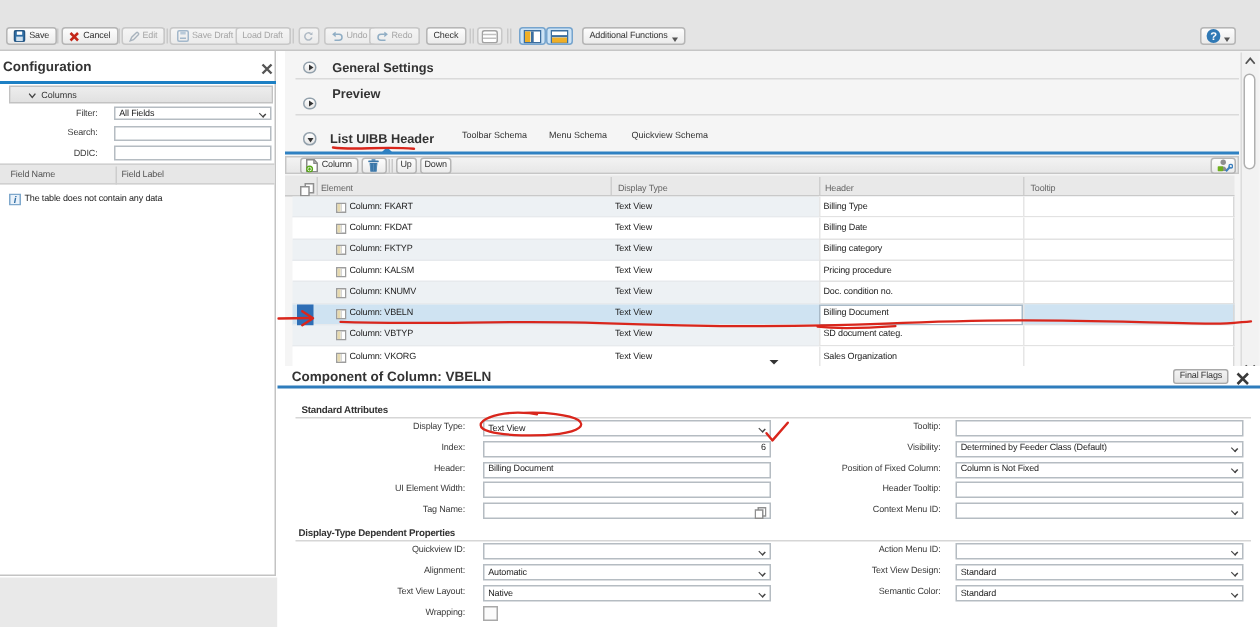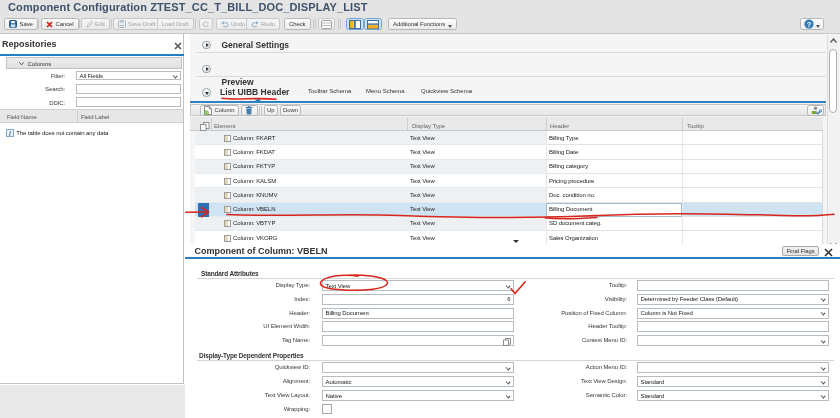--- a/index.html
+++ b/index.html
@@ -19,21 +19,20 @@
 .cellsep{position:absolute;width:1px;background:#cfcfcf}
 .trow{position:absolute;left:195px;width:628px;height:14.3px;font-size:6px;letter-spacing:-0.1px;color:#222;border-bottom:1px solid #e7eaed}
 .trow span{position:absolute;top:3.5px}
 .hcell{position:absolute;left:351px;top:0;width:136px;height:14.3px;background:#fff;border-bottom:1px solid #e2e2e2;border-left:1px solid #e6e6e6}
 .tcell{position:absolute;left:487px;top:0;width:141px;height:14.3px;background:#fff;border-bottom:1px solid #e2e2e2;border-left:1px solid #e6e6e6;border-right:1px solid #d8d8d8}
 .ghdr{position:absolute;font-size:6.5px;letter-spacing:-0.15px;font-weight:bold;color:#333;white-space:nowrap}
 .gline{position:absolute;height:1px;background:#d6d6d6}
 </style></head><body>
 <div id="page">
 <div style="left:0;top:0;width:840px;height:34px;background:#e4e4e4;border-bottom:1px solid #c6c6c6"></div>
-<span style="left:8px;top:1px;font-size:11px;font-weight:bold;color:#3e526b;letter-spacing:0.12px;white-space:nowrap">Component Configuration ZTEST_CC_T_BILL_DOC_DISPLAY_LIST</span>
 <div class="tsep" style="left:35.5px;top:19px"></div>
 <div class="tsep" style="left:76.5px;top:19px"></div>
 <div class="tsep" style="left:108.5px;top:19px"></div>
 <div class="tsep" style="left:193px;top:19px"></div>
 <div class="tsep" style="left:276.5px;top:19px"></div>
 <div class="tsep" style="left:313px;top:19px"></div>
 <div class="tsep" style="left:337.5px;top:19px"></div>
 <div class="btn" style="left:4px;top:18px"><svg width="8" height="8" style="margin-right:2.5px">
         <rect x="0.5" y="0.5" width="7" height="7" rx="1" fill="#2e6da4" stroke="#245684"></rect>
         <rect x="2.2" y="1" width="3.6" height="2.2" fill="#fff"></rect>
@@ -89,21 +88,21 @@
 <div class="btn" style="left:388px;top:18px">Additional Functions<span style="display:inline-block;margin-left:3px;margin-top:4px;width:0;height:0;border-left:2.5px solid transparent;border-right:2.5px solid transparent;border-top:3.5px solid #555"></span></div>
 <div class="btn" style="left:800px;top:18px;padding:0 3px">
       <svg width="10" height="10">
         <circle cx="5" cy="5" r="4.6" fill="#3079b5"></circle>
         <text x="5" y="7.6" font-size="7.5" font-weight="bold" fill="#fff" text-anchor="middle">?</text>
       </svg>
       <span style="display:inline-block;margin-left:2px;margin-top:5px;width:0;height:0;border-left:2px solid transparent;border-right:2px solid transparent;border-top:3px solid #555"></span>
     </div>
 <div style="left:0;top:34px;width:184px;height:350px;background:#fff;border-right:1px solid #c3c3c3;border-bottom:1px solid #c3c3c3"></div>
 <div style="left:0;top:385px;width:190px;height:33px;background:#e9e9e9"></div>
-<span style="left:2px;top:38.5px;font-size:9px;font-weight:bold;color:#333">Repositories</span>
+<span style="left:2px;top:38.5px;font-size:9px;font-weight:bold;color:#333">Configuration</span>
 <svg style="left:173.5px;top:41.5px" width="8" height="8">
       <path d="M1 1l6 6M7 1L1 7" stroke="#555" stroke-width="1.6"></path>
     </svg>
 <div style="left:0;top:53.5px;width:184px;height:2px;background:#1d80c4"></div>
 <div style="left:6px;top:57px;width:176px;height:11.5px;background:linear-gradient(#ededed,#e1e1e1);border:1px solid #c2c2c2">
 <svg style="position:absolute;left:12px;top:4.2px" width="5" height="4">
         <path d="M0.4 0.4L2.5 2.9L4.6 0.4" fill="none" stroke="#444" stroke-width="0.9"></path>
       </svg>
 <span style="position:absolute;left:20.5px;top:2.5px;font-size:6px;color:#333">Columns</span>
     </div>
@@ -130,21 +129,21 @@
 <div style="left:185px;top:34px;width:655px;height:384px;background:#f5f5f5"></div>
 <div style="left:185px;top:34px;width:5px;height:384px;background:#fff"></div>
 <div class="tog" style="left:202.3px;top:40.7px">
       <span style="position:absolute;left:2.6px;top:1.5px;width:0;height:0;border-top:2.3px solid transparent;border-bottom:2.3px solid transparent;border-left:3px solid #333"></span>
     </div>
 <span class="sectitle" style="left:221.5px;top:39.8px">General Settings</span>
 <div style="left:197px;top:52.4px;width:629px;height:1px;background:#dadada"></div>
 <div class="tog" style="left:202.3px;top:64.5px">
       <span style="position:absolute;left:2.6px;top:1.5px;width:0;height:0;border-top:2.3px solid transparent;border-bottom:2.3px solid transparent;border-left:3px solid #333"></span>
     </div>
-<span class="sectitle" style="left:221.5px;top:77px">Preview</span>
+<span class="sectitle" style="left:221.5px;top:57px">Preview</span>
 <div style="left:197px;top:76px;width:629px;height:1px;background:#dadada"></div>
 <div class="tog" style="left:202.3px;top:88px">
       <span style="position:absolute;left:1.7px;top:2.7px;width:0;height:0;border-left:2.3px solid transparent;border-right:2.3px solid transparent;border-top:3px solid #333"></span>
     </div>
 <span class="sectitle" style="left:220px;top:86.5px">List UIBB Header</span>
 <span class="tab" style="left:308px;top:87.7px">Toolbar Schema</span>
 <span class="tab" style="left:366px;top:87.7px">Menu Schema</span>
 <span class="tab" style="left:421px;top:87.7px">Quickview Schema</span>
 <div style="left:254px;top:98px;width:0;height:0;border-left:4.5px solid transparent;border-right:4.5px solid transparent;border-bottom:4px solid #2f81c2"></div>
 <div style="left:190px;top:101px;width:636px;height:2px;background:#2f81c2"></div>

